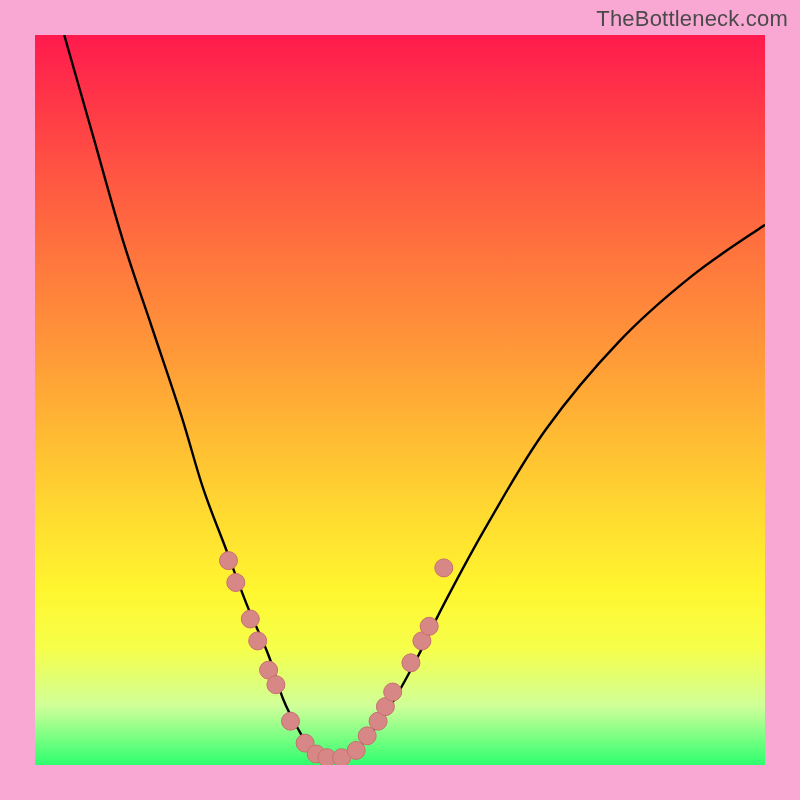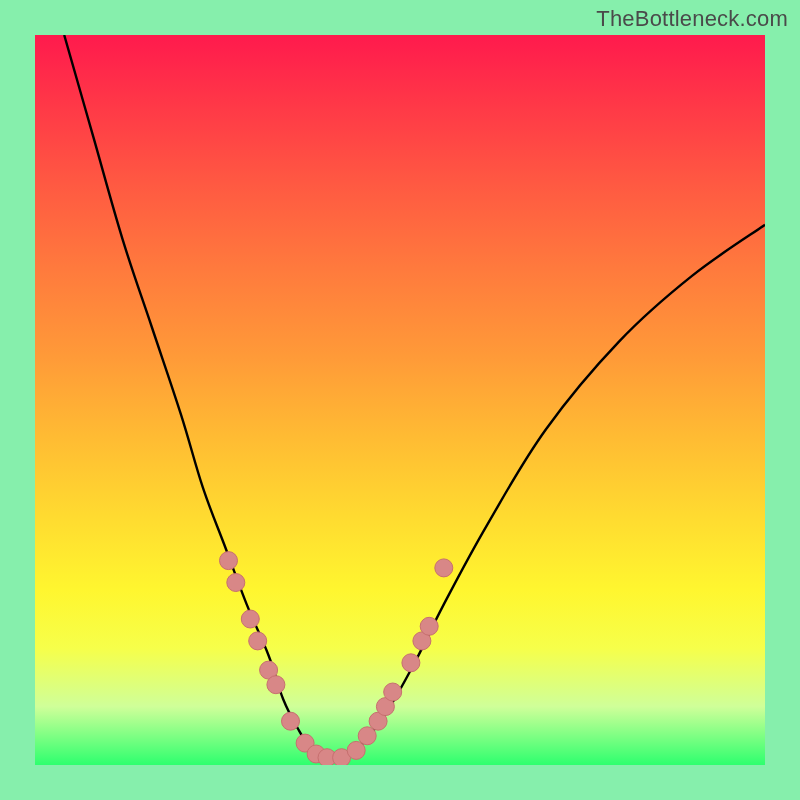--- a/index.html
+++ b/index.html
@@ -10,21 +10,21 @@
     background: #000;
     overflow: hidden;
     font-family: Arial, Helvetica, sans-serif;
   }
   .frame {
     position: absolute;
     left: 0;
     top: 0;
     width: 800px;
     height: 800px;
-    background: #86efac;
+    background: #f9a8d4;
   }
   .plot {
     position: absolute;
     left: 35px;
     top: 35px;
     width: 730px;
     height: 730px;
     background: linear-gradient(
       to bottom,
       #ff1a4d 0%,

